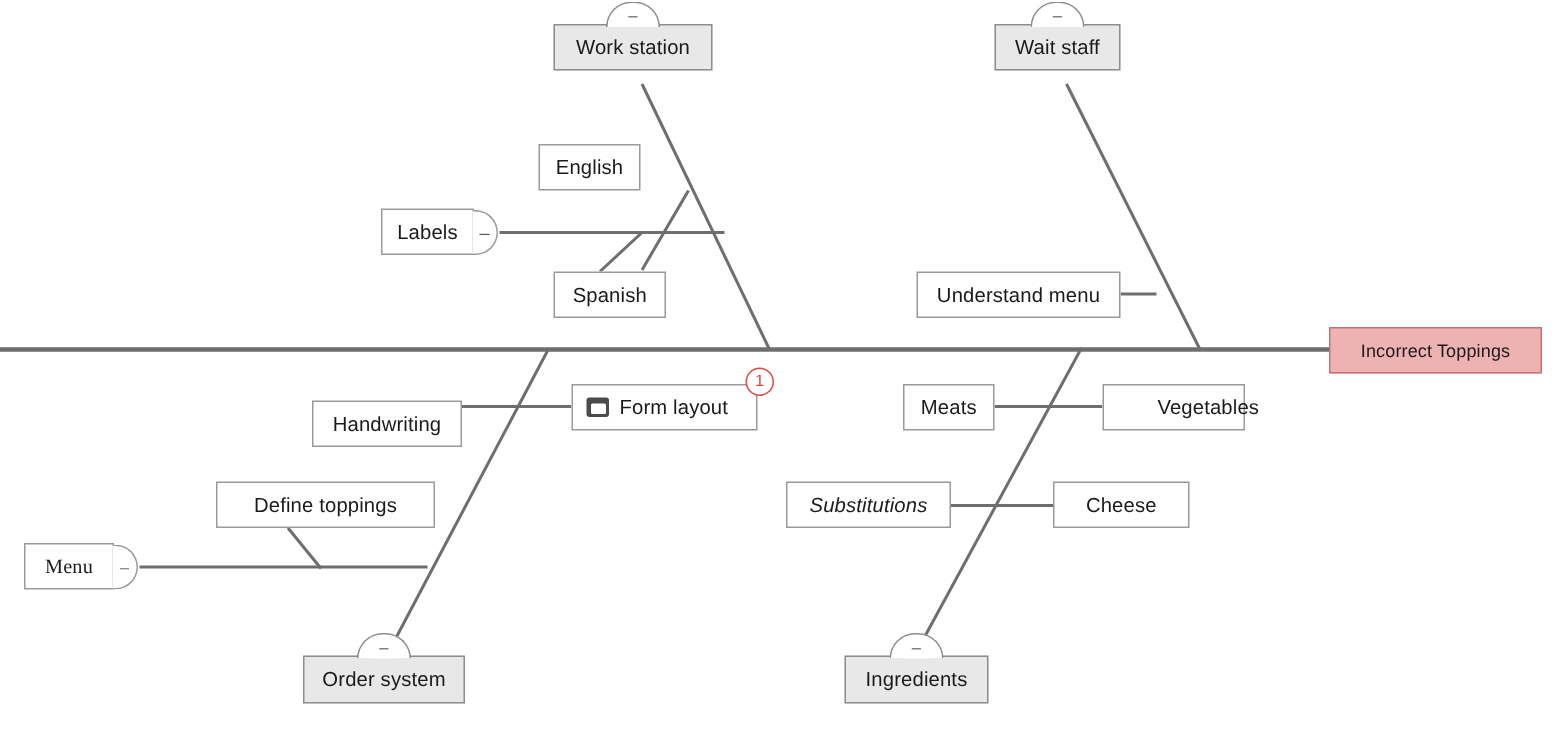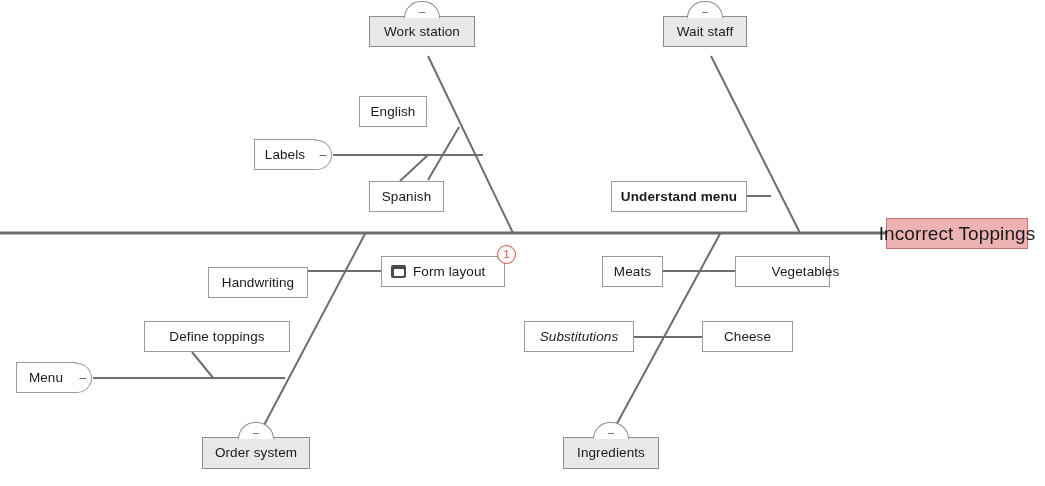--- a/index.html
+++ b/index.html
@@ -40,21 +40,21 @@
     white-space: nowrap;
     letter-spacing: 0.1px;
   }
   .node.category {
     background: #e8e8e8;
     border-color: #8d8d8d;
   }
   .node.head {
     background: #eeb2b2;
     border: 1px solid #c77272;
-    font-size: 19px;
+    font-size: 12px;
     text-align: center;
   }
   .node.withicon {
     justify-content: flex-start;
     padding-left: 9px;
   }
   .node-label {
     display: inline-block;
   }
   
@@ -187,21 +187,21 @@
       <div class="node" style="left: 254px; top: 139px; width: 62px; height: 31px;">
         <span class="node-label">Labels</span>
         <span class="handle-right">–</span>
       </div>
       <div class="node" style="left: 359px; top: 96px; width: 68px; height: 31px;">
         <span class="node-label">English</span>
       </div>
       <div class="node" style="left: 369px; top: 181px; width: 75px; height: 31px; align-items: center;">
         <span class="node-label">Spanish</span>
       </div>
-      <div class="node" style="left: 611px; top: 181px; width: 136px; height: 31px; font-weight: bold;">
+      <div class="node" style="left: 611px; top: 181px; width: 136px; height: 31px;">
         <span class="node-label">Understand menu</span>
       </div>
       <div class="node" style="left: 208px; top: 256px; width: 100px; height: 31px; margin-top: 11px;">
         <span class="node-label">Handwriting</span>
       </div>
       <div class="node withicon" style="left: 381px; top: 256px; width: 124px; height: 31px;">
         <span class="note-icon"></span>
         <span class="node-label">Form layout</span>
         <span class="badge">1</span>
       </div>
@@ -213,19 +213,19 @@
       </div>
       <div class="node" style="left: 144px; top: 321px; width: 146px; height: 31px;">
         <span class="node-label">Define toppings</span>
       </div>
       <div class="node" style="left: 524px; top: 321px; width: 110px; height: 31px; font-style: italic;">
         <span class="node-label">Substitutions</span>
       </div>
       <div class="node" style="left: 702px; top: 321px; width: 91px; height: 31px;">
         <span class="node-label">Cheese</span>
       </div>
-      <div class="node" style="left: 16px; top: 362px; width: 60px; height: 31px;">
+      <div class="node" style="left: 16px; top: 362px; width: 60px; height: 31px; font-family: Liberation Serif, serif;">
         <span class="node-label">Menu</span>
         <span class="handle-right">–</span>
       </div>
     </div>
 
 </div>
 
 </body></html>

